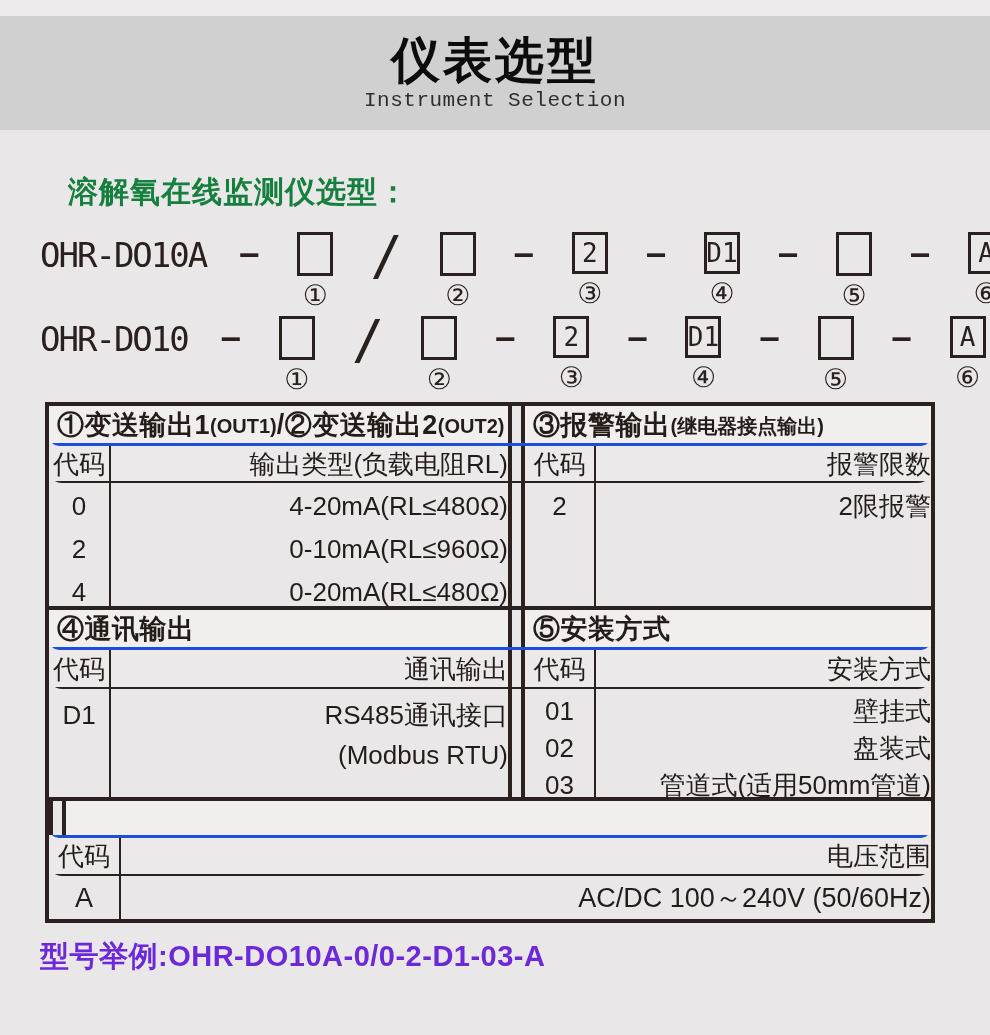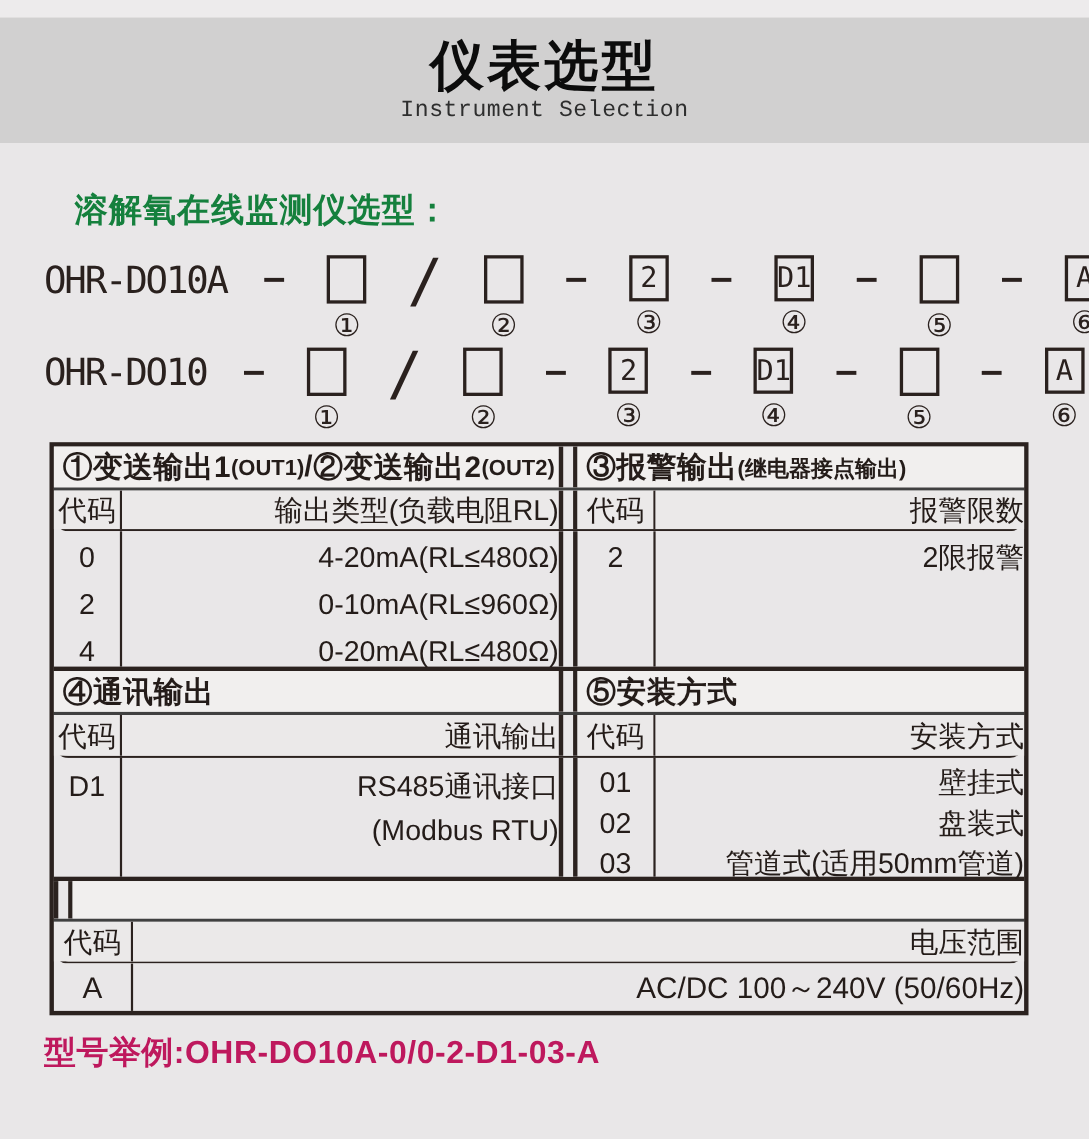--- a/index.html
+++ b/index.html
@@ -48,21 +48,21 @@
     margin-top:4px;font-size:28px;line-height:32px;
     font-family:"DejaVu Sans", sans-serif;color:#2a211e;
   }
   
   .ptable{
     margin:6px 0 0 45px;width:890px;box-sizing:border-box;
     border:4px solid #2b221f;background:#e9e7e8;font-size:26px;
   }
   .trow{display:flex;align-items:stretch;box-sizing:border-box;}
   .bb2{border-bottom:2px solid #2b221f;border-radius:13px;}
-  .bb3{border-bottom:3px solid #404040;}
+  .bb3{border-bottom:3px solid #1d4ed8;border-radius:10px;}
   .bb4{border-bottom:4px solid #2b221f;}
   .hl{width:459px;display:flex;box-sizing:border-box;}
   .hr{flex:1;display:flex;box-sizing:border-box;}
   .vdiv{
     width:17px;box-sizing:border-box;
     border-left:4px solid #2b221f;border-right:4px solid #2b221f;
     background:#e9e7e8;
   }
   .title-cell{
     background:#f1efee;display:flex;align-items:center;padding-left:8px;
@@ -85,21 +85,21 @@
   .h112{height:112px;} .h38{height:38px;} .h43{height:43px;}
   .ln43{line-height:43px;height:43px;white-space:nowrap;}
   .ln40{line-height:40px;height:40px;white-space:nowrap;}
   .ln37{line-height:37px;height:37px;white-space:nowrap;}
   .pt2{padding-top:2px;} .pt4{padding-top:4px;} .pt6{padding-top:6px;}
   .hdr-text{line-height:35px;padding-top:1px;white-space:nowrap;}
   .bigrow{font-size:27px;}
   .empty-cell{background:#f1efee;flex:1;}
   
   .example{
-    margin:14px 0 0 40px;font-size:29px;font-weight:700;color:#be185d;
+    margin:14px 0 0 40px;font-size:29px;font-weight:700;color:#6d28d9;
     display:flex;align-items:baseline;letter-spacing:0.5px;white-space:nowrap;
   }
 </style>
 </head>
 <body>
 
 <div class="top-strip"></div>
 
 <div class="band">
   <div class="band-title">仪表选型</div>

